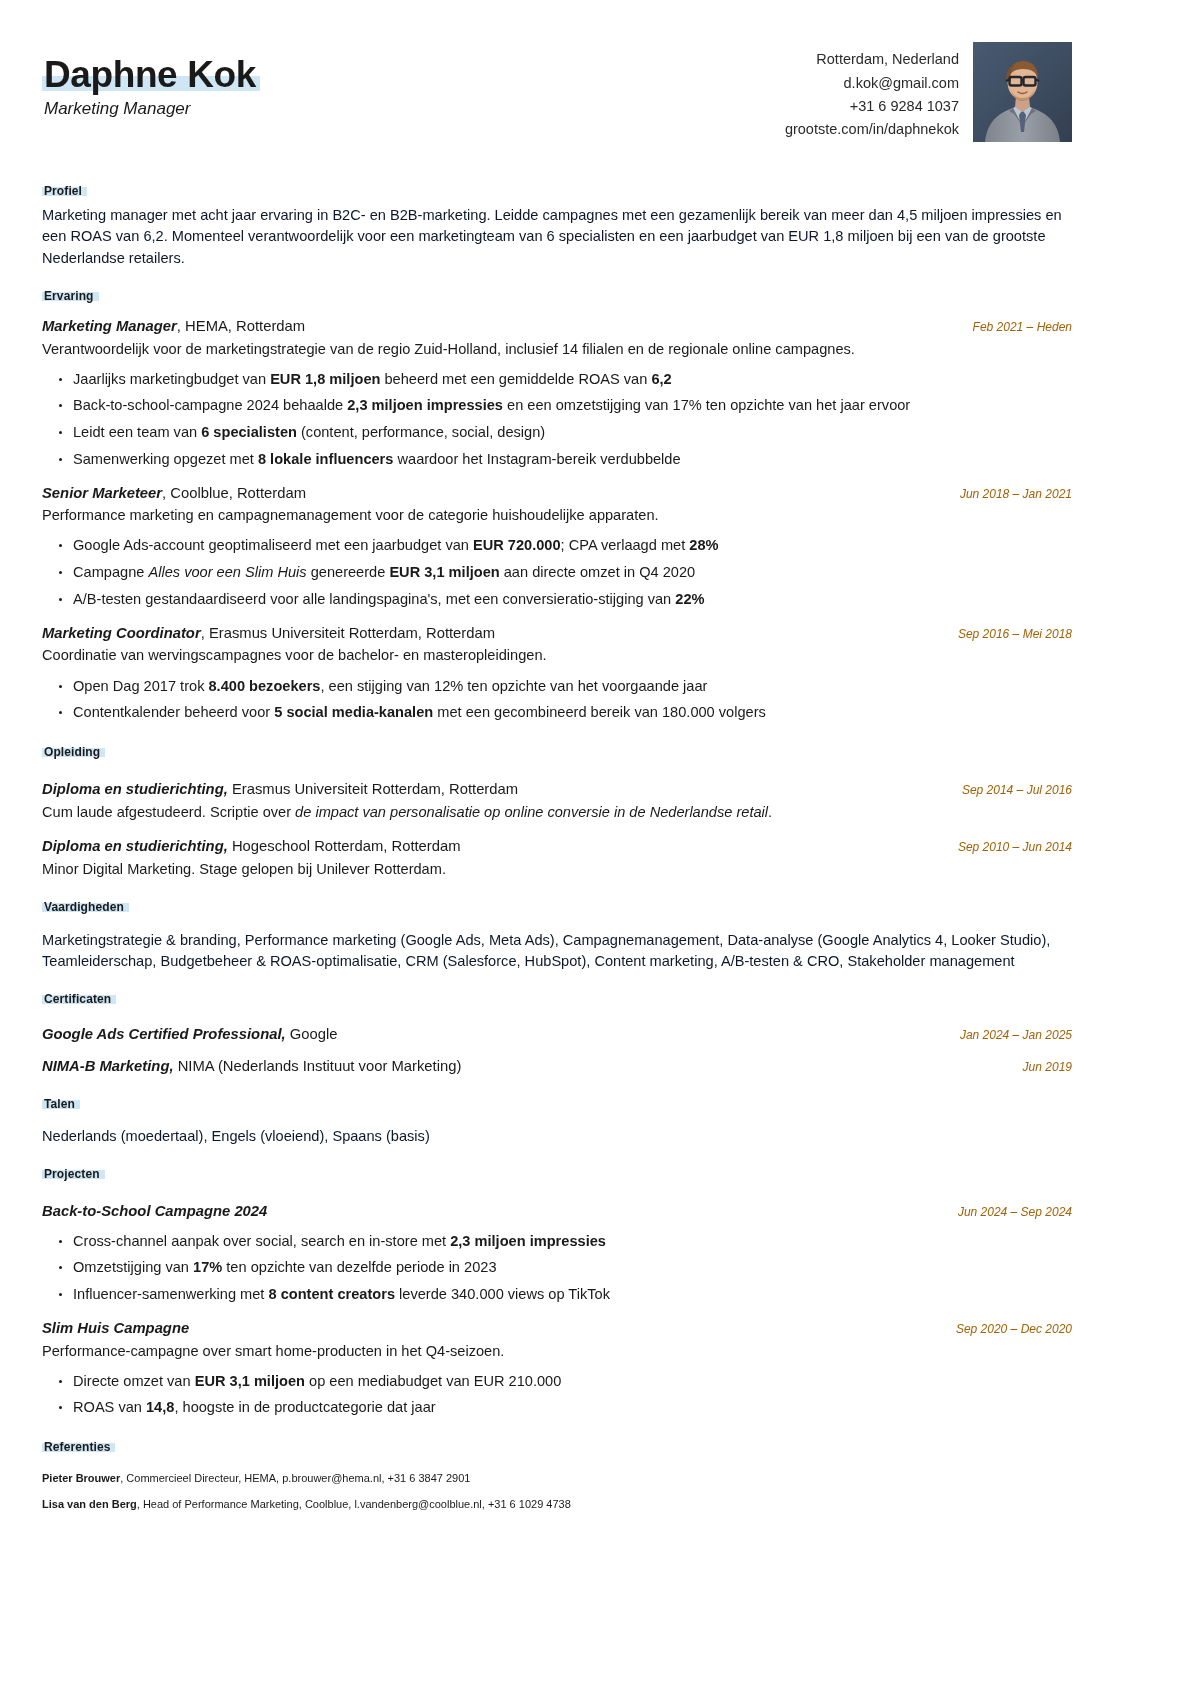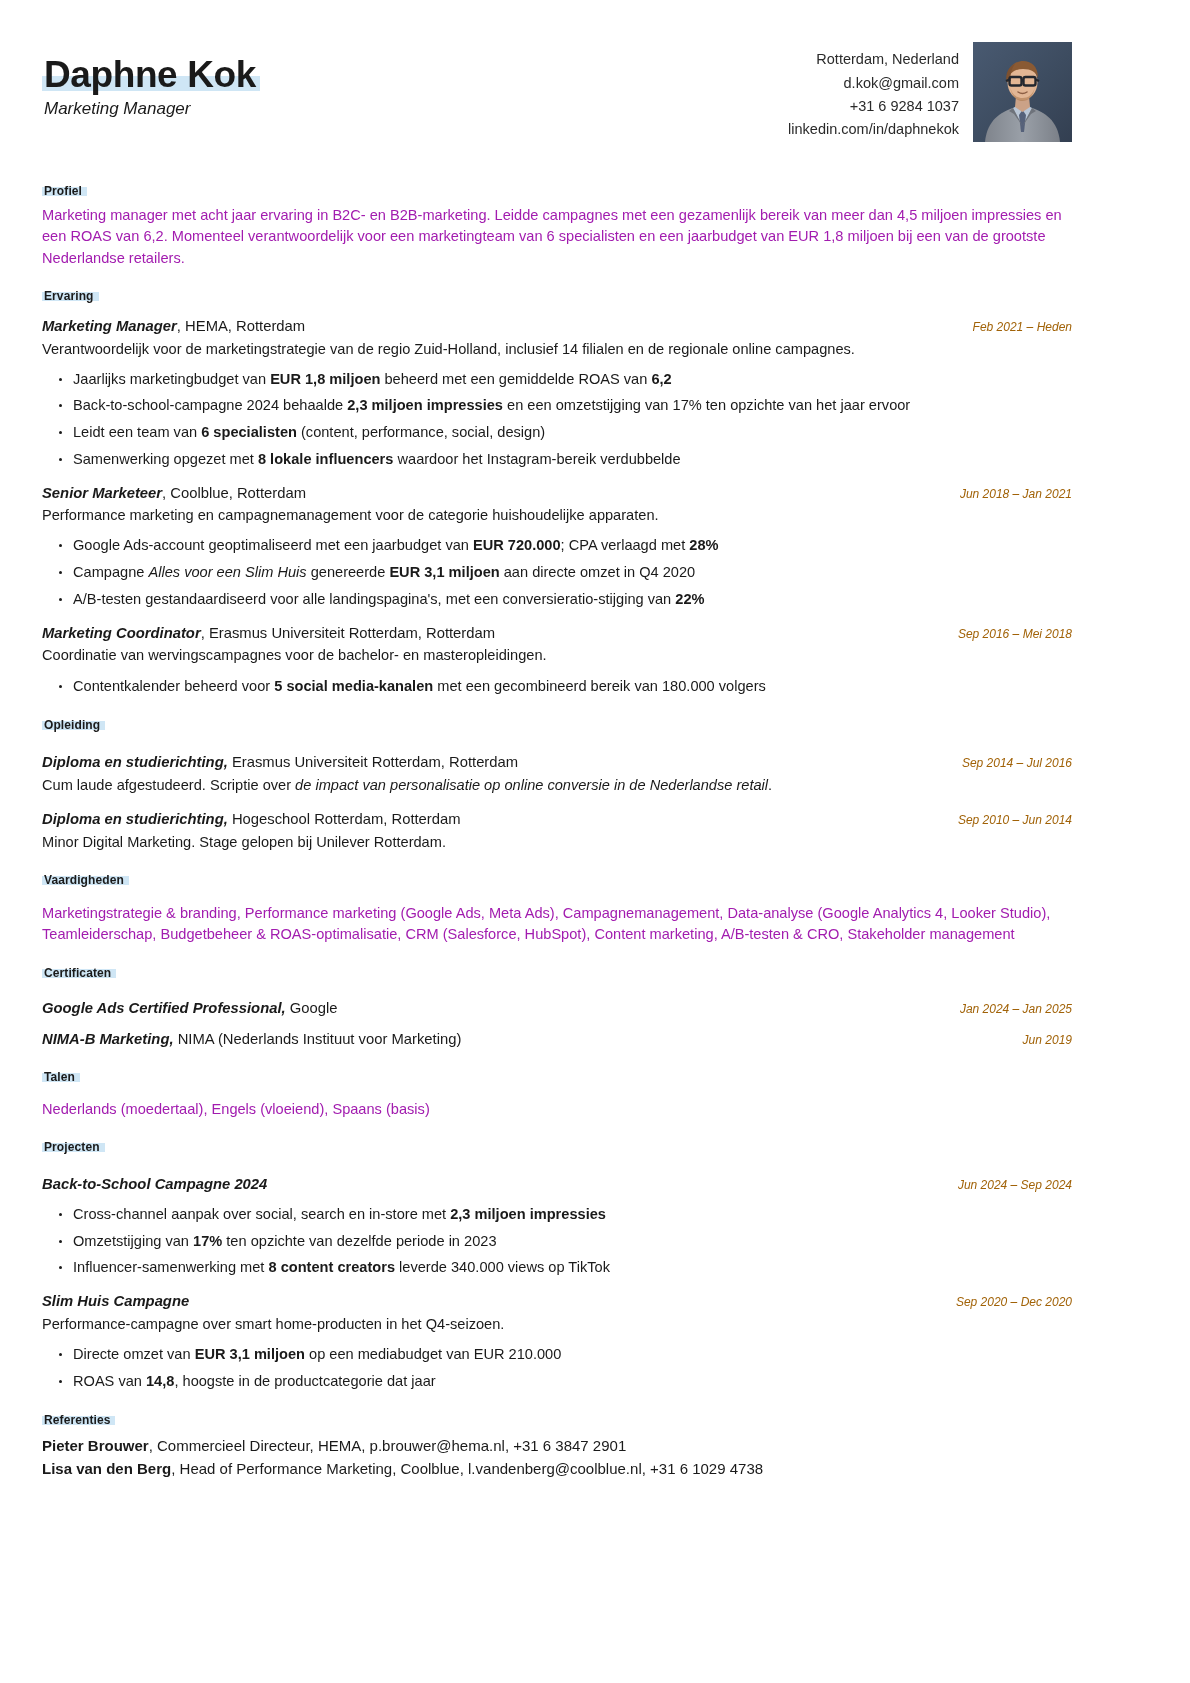--- a/index.html
+++ b/index.html
@@ -105,21 +105,21 @@
     height: 9px;
     background: #cfe6f5;
     z-index: 0;
   }
   .section-title > span { position: relative; z-index: 1; }
 
   .para {
     font-size: 14.6px;
     line-height: 1.46;
     margin: 0 0 2px 0;
-    color: #a21caf;
+    color: #0f172a;
   }
 
   
   .entry { margin-top: 13px; }
   .entry:first-of-type { margin-top: 6px; }
   .entry-head {
     display: flex;
     justify-content: space-between;
     align-items: baseline;
     gap: 18px;
@@ -163,23 +163,23 @@
     top: 9px;
     width: 3px;
     height: 3px;
     background: #1a1a1a;
     border-radius: 50%;
   }
   b, strong { font-weight: bold; }
   i, em { font-style: italic; }
 
   .ref-line {
-    font-size: 15px;
+    font-size: 11px;
     line-height: 1.45;
-    margin-top: 1px;
+    margin-top: 10px;
   }
   .ref-line .ref-name { font-weight: bold; }
   .skills-block { margin-top: 9px; }
   .simple-line { margin-top: 8px; }
   .cert-entry { margin-top: 11px; }
 </style>
 </head>
 <body>
 
 <div class="page">
@@ -190,21 +190,21 @@
         <span class="hl"><span>Daphne Kok</span></span>
       </div>
       <div class="job-title">Marketing Manager</div>
     </div>
 
     <div style="display:flex; align-items:center; gap:0;">
       <div class="contact">
         <div>Rotterdam, Nederland</div>
         <div>d.kok@gmail.com</div>
         <div>+31 6 9284 1037</div>
-        <div>linkedin.com/in/daphnekok</div>
+        <div>grootste.com/in/daphnekok</div>
       </div>
       <div class="photo">
         <svg viewBox="0 0 99 100" preserveAspectRatio="xMidYMid slice">
           <defs>
             <linearGradient id="bgg" x1="0" y1="0" x2="1" y2="1">
               <stop offset="0%" stop-color="#495a71"></stop>
               <stop offset="55%" stop-color="#3d4c60"></stop>
               <stop offset="100%" stop-color="#333f51"></stop>
             </linearGradient>
             <linearGradient id="suit" x1="0" y1="0" x2="1" y2="0">
@@ -293,20 +293,21 @@
 
       <div class="entry">
         <div class="entry-head">
           <div class="entry-heading">
             <span class="role">Marketing Coordinator</span><span>, Erasmus Universiteit Rotterdam, Rotterdam</span>
           </div>
           <div class="entry-date">Sep 2016 – Mei 2018</div>
         </div>
         <div class="entry-sub">Coordinatie van wervingscampagnes voor de bachelor- en masteropleidingen.</div>
         <ul class="bullets">
+            <li>Open Dag 2017 trok <b>8.400 bezoekers</b>, een stijging van 12% ten opzichte van het voorgaande jaar</li>
             <li>Contentkalender beheerd voor <b>5 social media-kanalen</b> met een gecombineerd bereik van 180.000 volgers</li>
           </ul>
       </div>
 
     </div>
   </div>
 
   <div class="section">
     <div class="section-title">
       <span>Opleiding</span>

